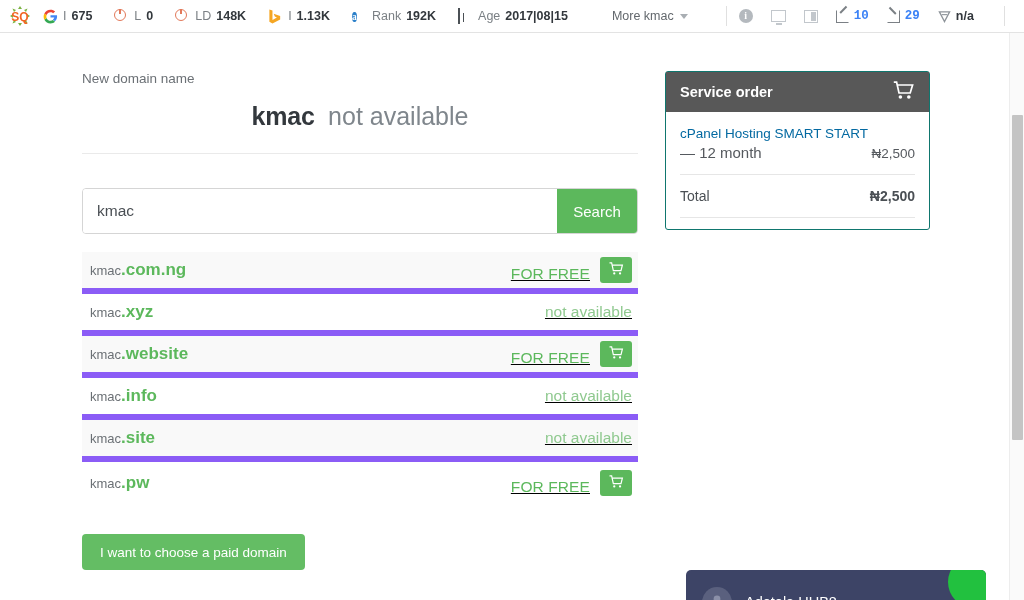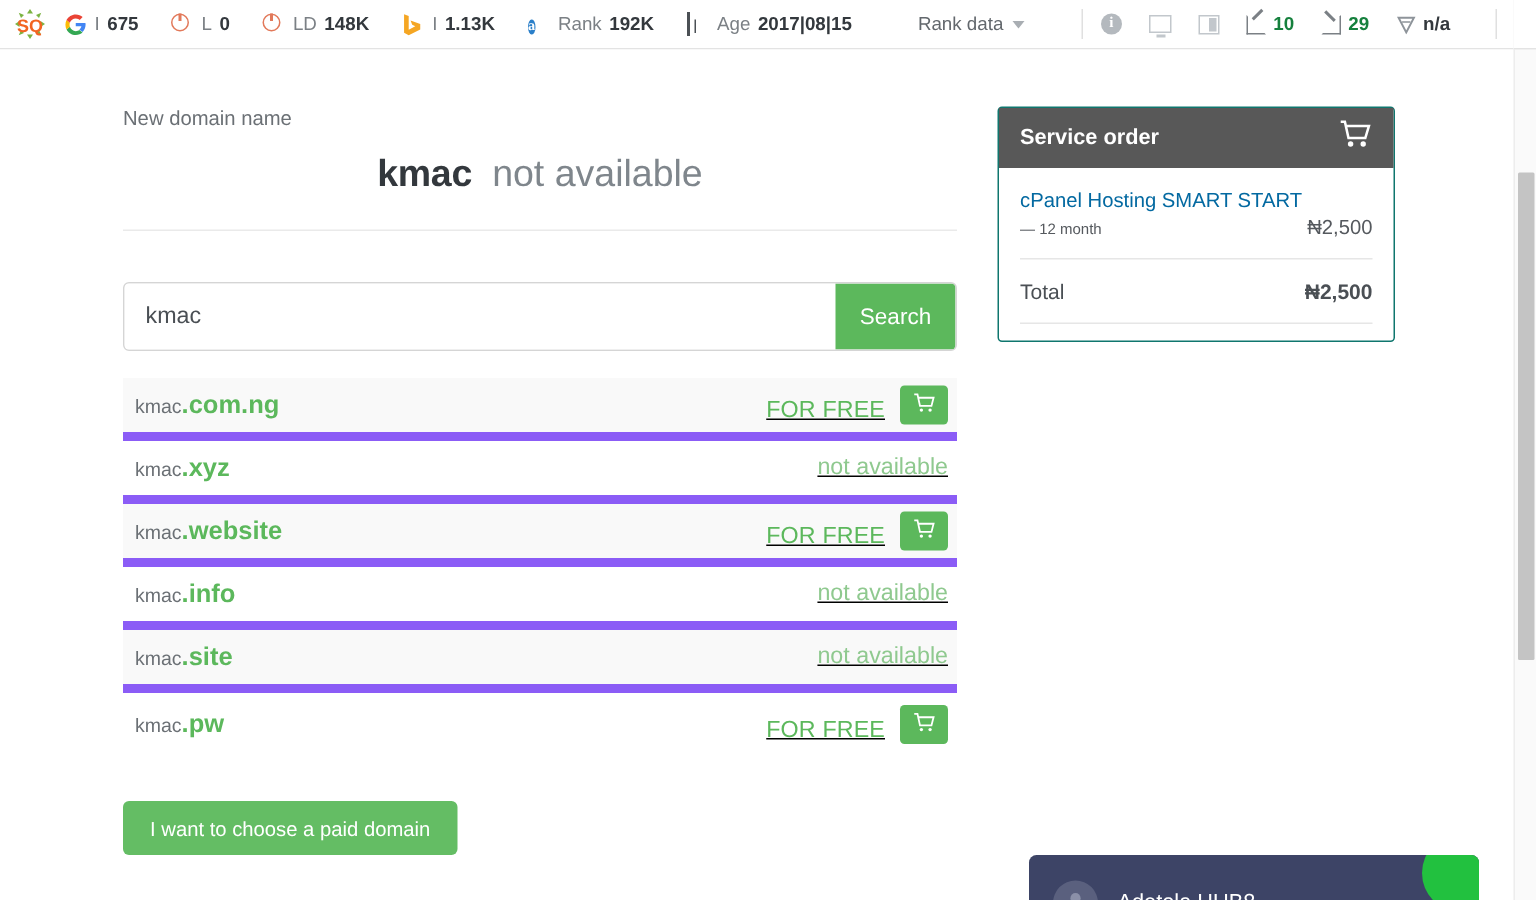--- a/index.html
+++ b/index.html
@@ -55,21 +55,21 @@
 
   .moredata {
     display:flex; align-items:center; gap:6px; color:#63686d; font-size:12.5px;
     margin-left: 22px; margin-right: 26px; flex:0 0 auto;
   }
   .chev { width:0;height:0;border-left:4.5px solid transparent;border-right:4.5px solid transparent;border-top:5px solid #a9aeb3; }
 
   .divider-v { width:1px; height:20px; background:#e0e0e0; margin:0 12px; flex:0 0 auto;}
 
   .ico-btn { display:flex; align-items:center; gap:5px; margin-right:18px; flex:0 0 auto; }
-  .ico-btn .val { color:#15803d; font-weight:bold; font-size:12.5px; }
+  .ico-btn .val { color:#3b82f6; font-weight:bold; font-size:12.5px;font-family:Liberation Mono, monospace; }
   .ico-btn .valn { color:#33383d; font-weight:bold; font-size:12.5px; }
 
   .sq-info {
     width:14px;height:14px;border-radius:50%;background:#b4b9be;color:#fff;
     font-size:10px;font-weight:bold;line-height:14px;text-align:center;
     font-family:"Liberation Serif",serif;
   }
   .mon-ico { width:15px;height:12px;border:1.5px solid #c2c7cc;position:relative;}
   .mon-ico::after{content:"";position:absolute;left:4px;bottom:-4px;width:6px;height:2.5px;background:#c2c7cc;}
   .book-ico { width:14px;height:13px;border:1.5px solid #c2c7cc;position:relative;}
@@ -134,21 +134,21 @@
     background:#fff; border:1px solid #0f766e; border-radius:3px;
   }
   .order-head {
     background:#585858; color:#fff; height:40px; padding:0 14px;
     display:flex; align-items:center; justify-content:space-between;
   }
   .order-head .t { font-size:14.5px; font-weight:bold; }
   .order-body { padding:12px 14px 4px 14px; }
   .order-item-name { font-size:13.5px; color:#0369a1; line-height:1.45; }
   .order-item-row { display:flex; justify-content:space-between; align-items:baseline; }
-  .order-item-sub { font-size:10px; color:#55595e; }
+  .order-item-sub { font-size:15px; color:#55595e; }
   .order-item-price { font-size:13.5px; color:#55595e; }
   .order-sep { border-top:1px solid #e6e6e6; margin:13px 0 0 0; }
   .order-total-row { display:flex; justify-content:space-between; align-items:baseline; padding:13px 0; }
   .order-total-lbl { font-size:14px; font-weight:normal; color:#4a4f54; }
   .order-total-val { font-size:14px; font-weight:bold; color:#4a4f54; }
   .order-foot { border-top:1px solid #e6e6e6; height:8px; }
 
   
   .chat {
     position:absolute; left:686px; top:537px; width:300px; height:63px;
@@ -234,21 +234,21 @@
       <span class="val">192K</span>
     </div>
 
     <div class="metric">
       <span class="m-ico"><span class="age-ico"></span></span>
       <span class="lbl">Age</span>
       <span class="val">2017|08|15</span>
     </div>
 
     <div class="moredata">
-      <span>Rank data</span>
+      <span>More kmac</span>
       <span class="chev"></span>
     </div>
 
     <div class="divider-v"></div>
 
     <div class="ico-btn">
       <span class="sq-info">i</span>
     </div>
     <div class="ico-btn">
       <span class="mon-ico"></span>

